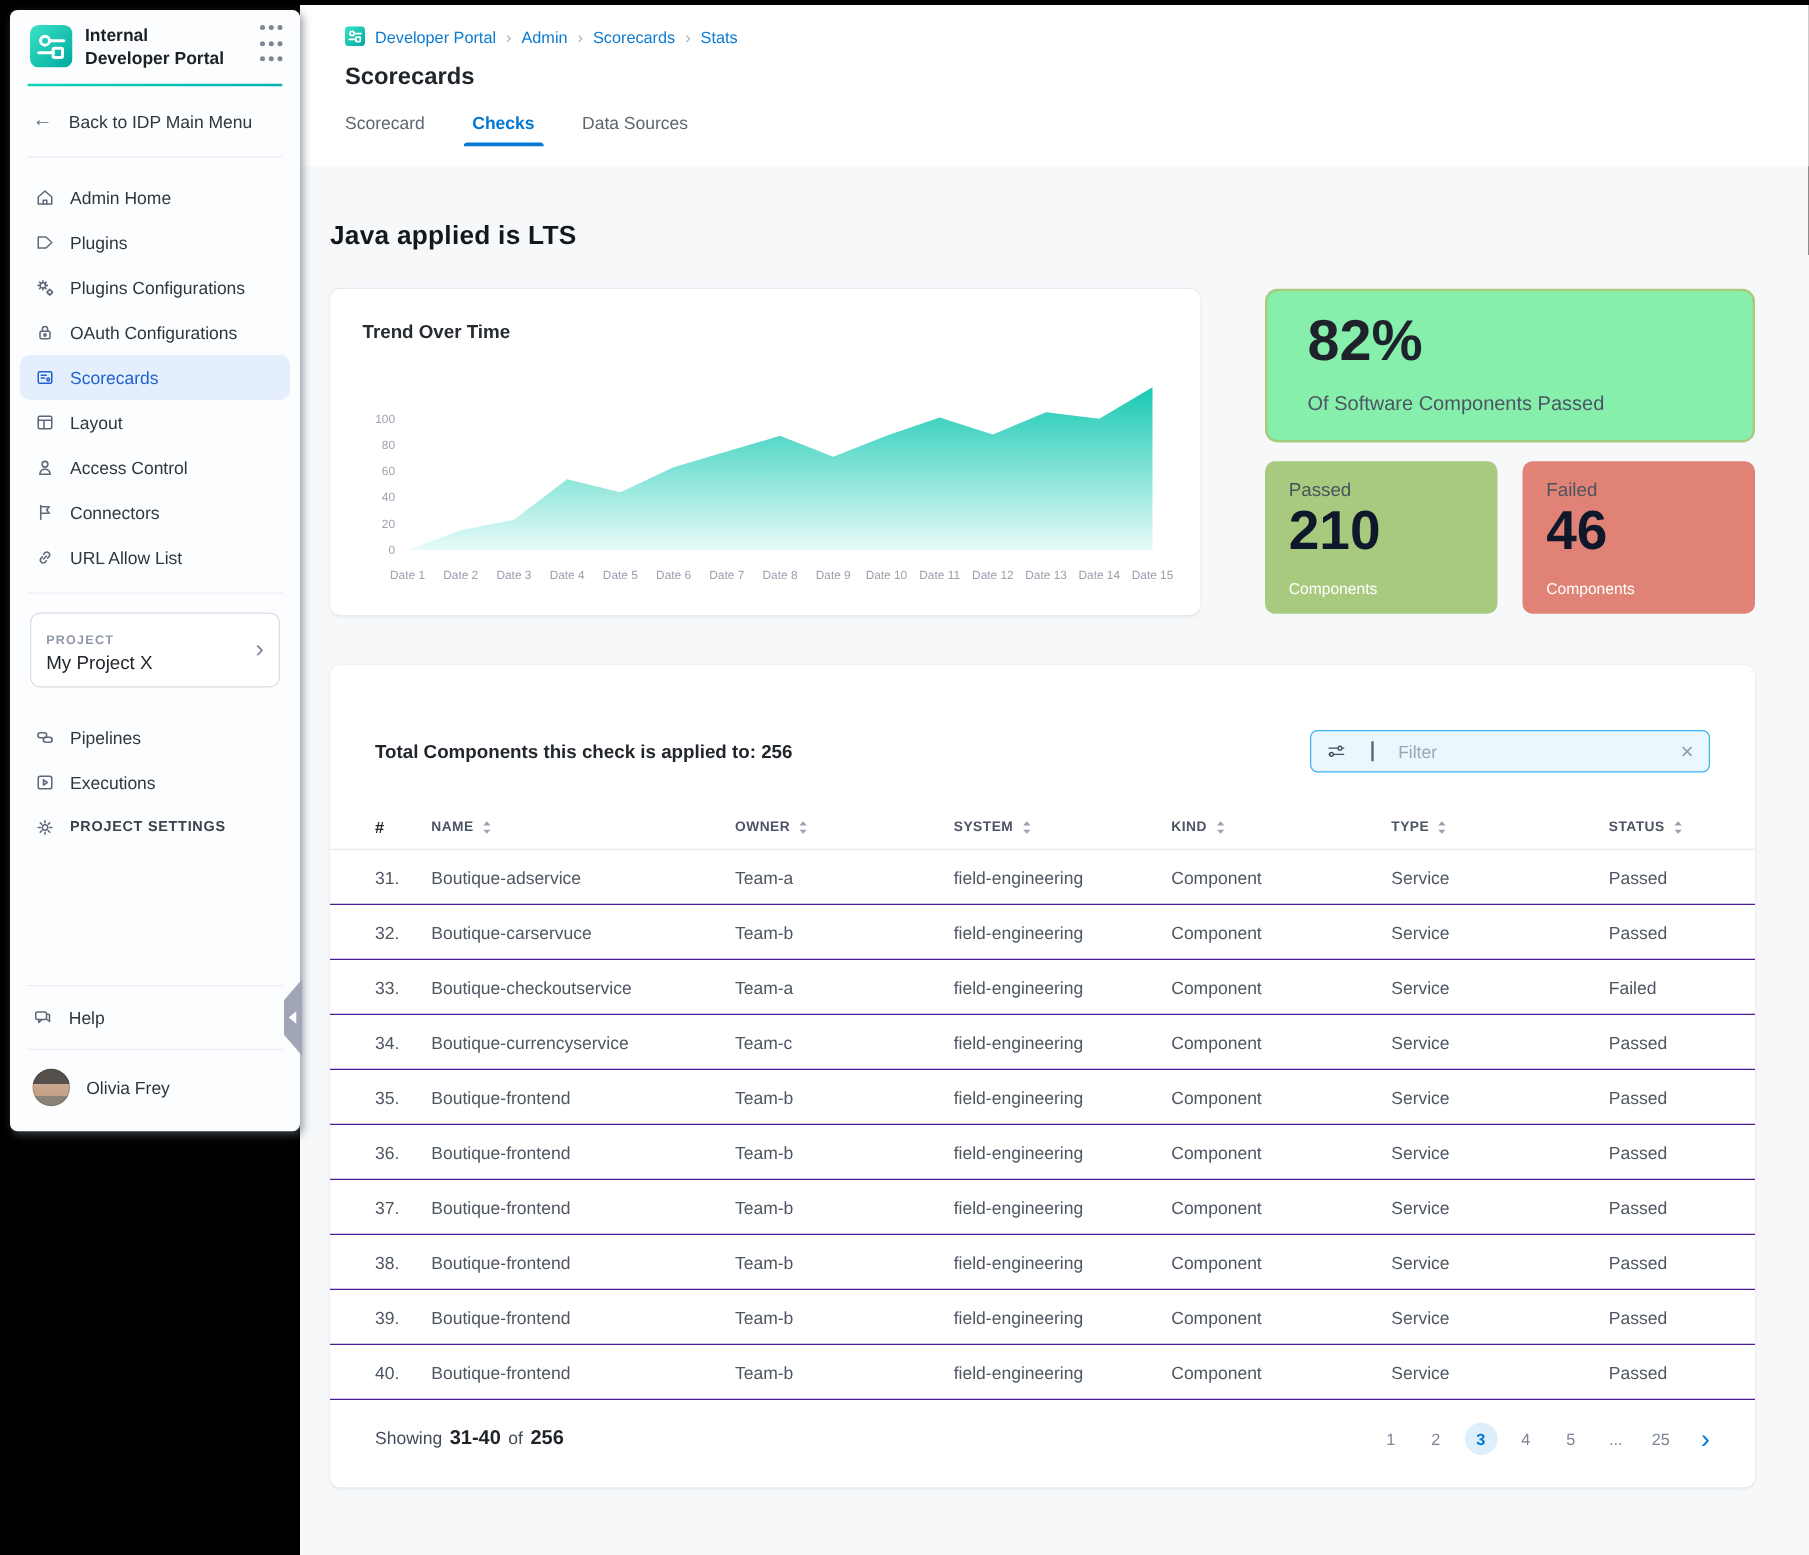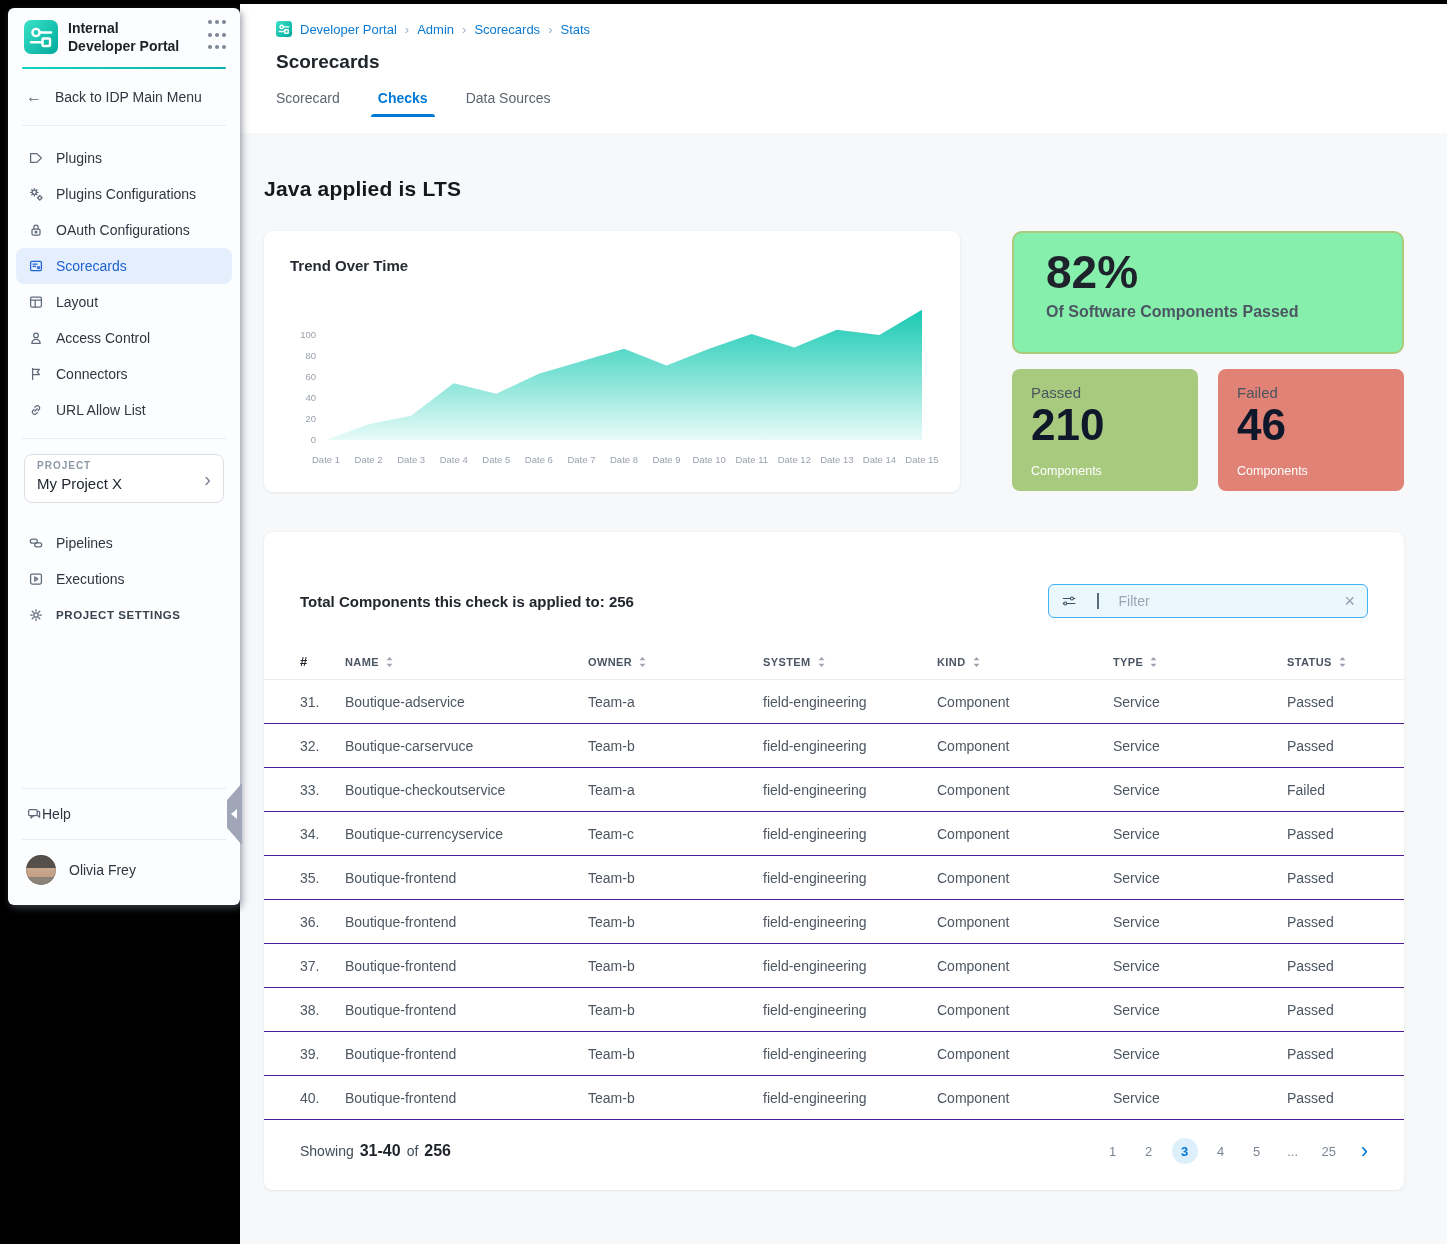--- a/index.html
+++ b/index.html
@@ -23,21 +23,21 @@
 
   .card { background:#fff; border-radius:8px; box-shadow:0 1px 3px rgba(40,50,70,.07), 0 0 1px rgba(40,50,70,.1); }
   .top-grid { display:flex; gap:52px; margin-top:30px; }
   .chart-card { width:696px; height:261px; padding:26px 20px 0 26px; }
   .chart-title { font-size:15px; font-weight:600; color:#262b31; }
   .trend-svg { display:block; margin-top:8px; }
 
   .right-col { width:392px; }
   .pct-card { height:123px; background:#86efac; border:2px solid #a9cb7d; border-radius:10px; padding:12px 32px; }
   .pct-value { font-size:46px; font-weight:700; color:#1e222b; }
-  .pct-caption { font-size:16px; color:#4c5663; margin-top:4px;font-weight:bold; }
+  .pct-caption { font-size:16px; color:#4c5663; margin-top:16px; }
   .stat-row { display:flex; gap:20px; margin-top:15px; }
   .stat-card { width:186px; height:122px; border-radius:8px; padding:15px 19px 13px; display:flex; flex-direction:column; }
   .stat-card.passed { background:#a7ca7e; }
   .stat-card.failed { background:#e08276; }
   .stat-label { font-size:15px; color:#4a545f; }
   .stat-value { font-size:44px; font-weight:700; color:#0f172a; line-height:1.05; margin-top:1px; }
   .stat-unit { font-size:12.5px; color:#fff; margin-top:auto; }
 
   
   .table-card { margin-top:40px; padding-top:28px; margin-bottom:78px; }
@@ -71,28 +71,28 @@
   .brand-line { height:2px; background:linear-gradient(90deg,#0fd3b8,#09b2ad); margin:0 14px; border-radius:2px; }
   .back-row { display:flex; align-items:center; gap:13px; padding:19px 18px; font-size:14px; color:#2e3740; }
   .back-arrow { color:#5d6673; font-size:16px; }
   .divider { height:1px; background:#e9ecf0; margin:0 14px; }
   .nav { padding:14px 8px 10px; }
   .nav-item { display:flex; align-items:center; gap:12px; height:36px; padding:0 12px; border-radius:8px; font-size:14px; color:#2e3740; }
   .nav-item.selected { background:#e4eefc; color:#2062cf; font-weight:500; }
   .icon { display:flex; color:#60697a; }
   .nav-item.selected .icon { color:#2062cf; }
   .icon svg { width:16px; height:16px; fill:none; stroke:currentColor; stroke-width:1.25; stroke-linecap:round; stroke-linejoin:round; }
-  .project-box { margin:15px 16px 0; border:1px solid #d9dde4; border-radius:8px; padding:5px 12px 10px; position:relative; background:#fff; }
+  .project-box { margin:15px 16px 0; border:1px solid #d9dde4; border-radius:8px; padding:16px 12px 10px; position:relative; background:#fff; }
   .project-label { font-size:10px; font-weight:700; letter-spacing:1px; color:#8f98a6; }
   .project-name { font-size:15px; color:#22272e; margin-top:4px; }
   .project-chevron { position:absolute; right:12px; top:50%; transform:translateY(-50%); color:#7c8596; font-size:20px; }
   .proj-nav { padding:22px 8px 0; }
   .settings-label { font-size:11.5px; font-weight:700; letter-spacing:.6px; color:#39424c; }
   .sidebar-bottom { position:absolute; left:0; right:0; bottom:0; }
-  .help-row { display:flex; align-items:center; padding:17px 18px; font-size:14px; color:#2e3740; }
+  .help-row { display:flex; align-items:center; gap:13px; padding:17px 18px; font-size:14px; color:#2e3740; }
   .user-row { display:flex; align-items:center; gap:13px; padding:15px 18px 20px; font-size:14px; color:#2e3740; }
   .avatar { width:30px; height:30px; border-radius:50%; background:linear-gradient(180deg,#55504b 0%,#55504b 42%,#c9a98f 42%,#c3a086 72%,#8c8378 72%); box-shadow:inset 0 0 0 1px rgba(0,0,0,.12); }
   .collapse-handle { position:absolute; right:-2px; top:775px; width:15px; height:62px; background:#a0a5b8; clip-path:polygon(100% 0,100% 100%,0 72%,0 28%); display:flex; align-items:center; justify-content:center; }
   .collapse-handle i { display:block; width:0; height:0; border-top:5px solid transparent; border-bottom:5px solid transparent; border-right:6px solid #fff; margin-right:2px; }
 
   .grid-icon { display:grid; grid-template-columns:repeat(3,4px); gap:3px; }
   .grid-icon i { width:4px; height:4px; border-radius:50%; background:#7d8694; }
 </style>
 </head>
 <body>
@@ -401,20 +401,29 @@
   <div class="back-row">
     <span class="back-arrow">←</span>
     <span>Back to IDP Main Menu</span>
   </div>
   <div class="divider"></div>
 
   <div class="nav">
     <div class="nav-item">
       <span class="icon">
           <svg viewBox="0 0 16 16">
+            <path d="M2.6 7.6 8 2.8l5.4 4.8v5.6H2.6z"></path>
+            <path d="M6.6 13.2v-3h2.8v3"></path>
+          </svg>
+        </span>
+      <span>Admin Home</span>
+    </div>
+    <div class="nav-item">
+      <span class="icon">
+          <svg viewBox="0 0 16 16">
             <path d="M2.6 3.6h6.2l4.6 4.4-4.6 4.4H2.6z"></path>
           </svg>
         </span>
       <span>Plugins</span>
     </div>
     <div class="nav-item">
       <span class="icon">
           <svg viewBox="0 0 16 16">
             <circle cx="6.3" cy="6.3" r="2.1"></circle>
             <path d="M6.3 2.6v1.2M6.3 8.8V10M2.6 6.3h1.2M8.8 6.3H10M3.7 3.7l.9.9M8 8l.9.9M8.9 3.7l-.9.9M4.6 8l-.9.9"></path>

